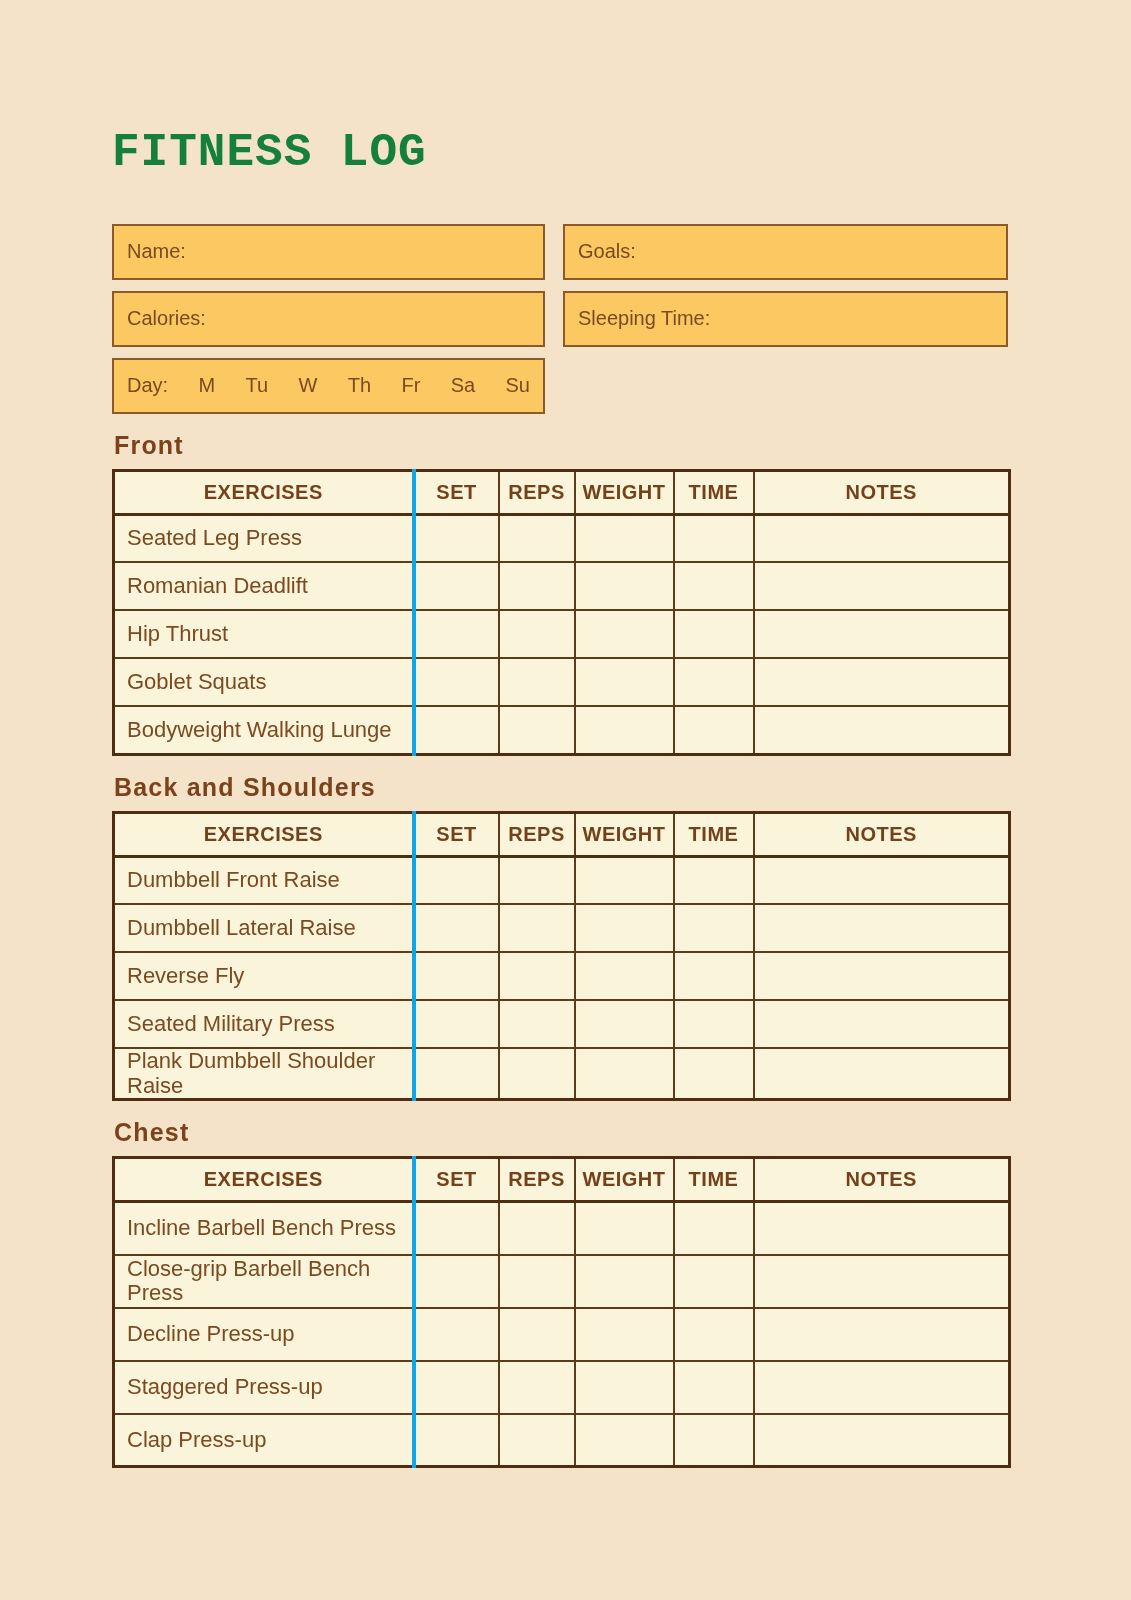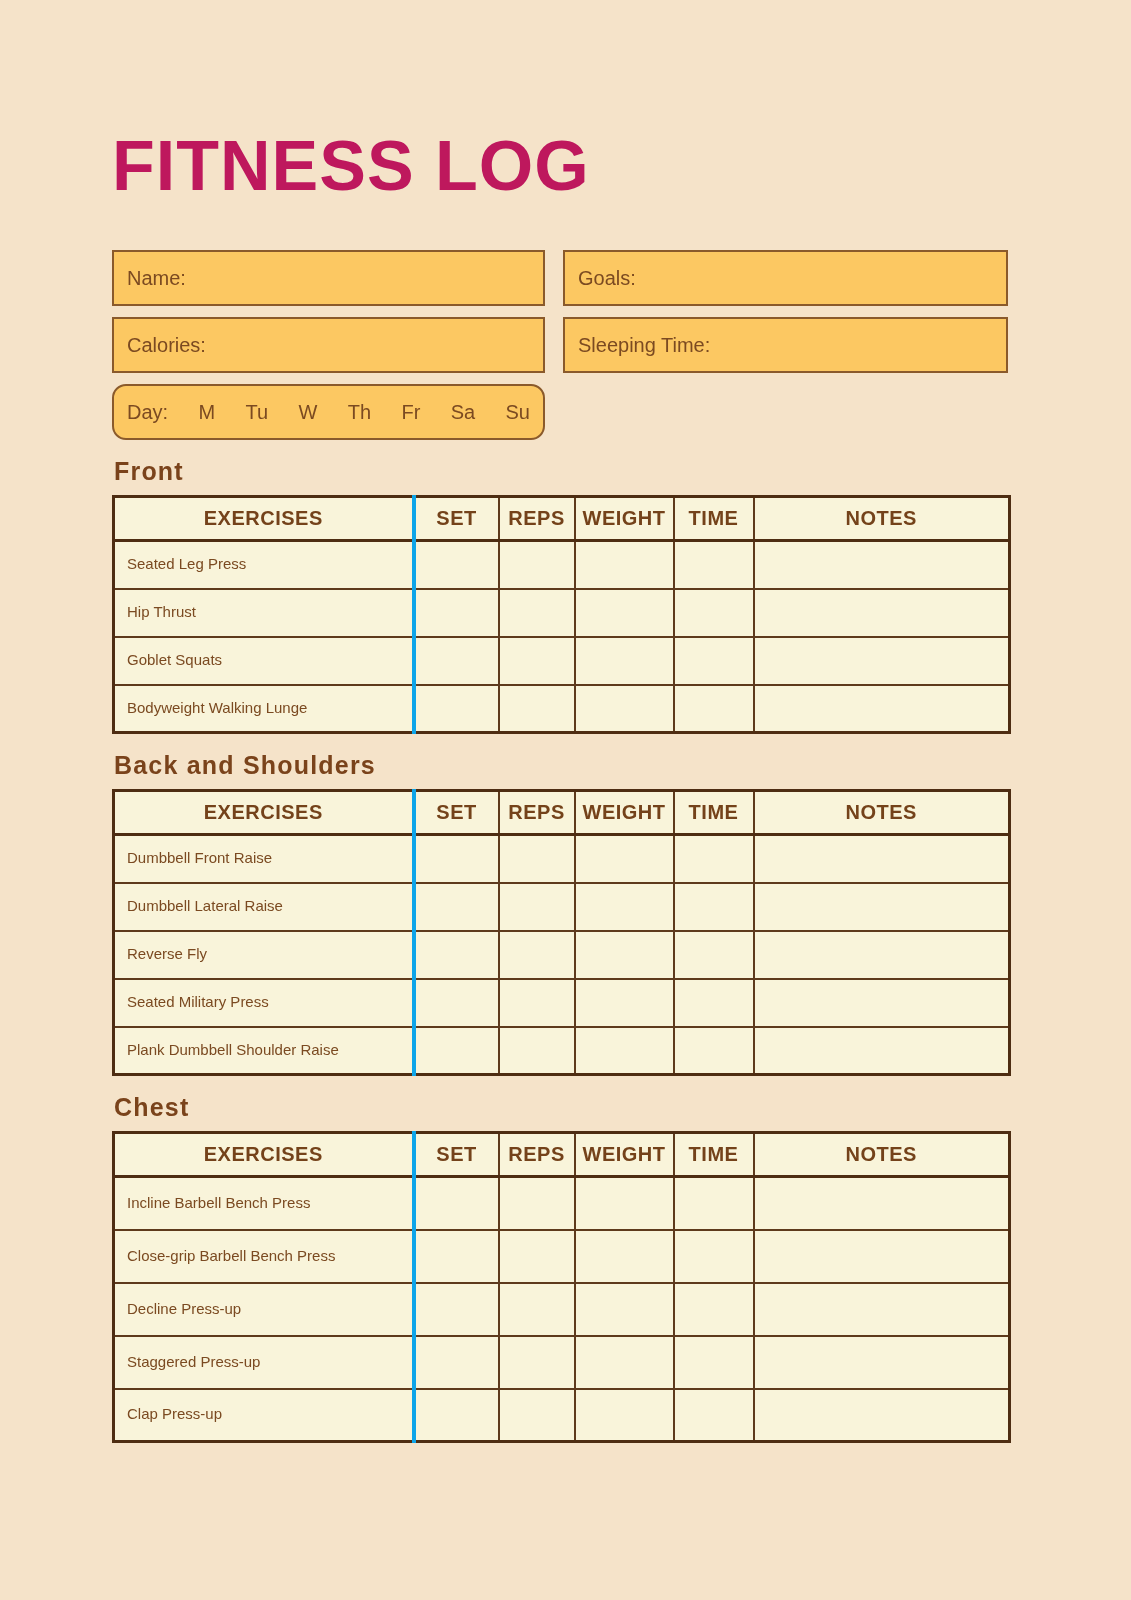--- a/index.html
+++ b/index.html
@@ -5,47 +5,47 @@
   * { margin: 0; padding: 0; box-sizing: border-box; }
   html, body {
     width: 1131px; height: 1600px;
     background: #F5E3C9;
     font-family: "Liberation Sans", sans-serif;
     overflow: hidden;
   }
   .page { padding: 128px 0 0 112px; width: 1008px; }
 
   h1.title {
-    font-family: Liberation Sans, sans-serif;
+    font-family: Liberation Mono, monospace;
     font-weight: bold;
-    font-size: 70px;
+    font-size: 46px;
     line-height: 1.1;
     letter-spacing: 1px;
-    color: #be185d;
+    color: #15803d;
   }
 
   .fields {
     margin-top: 45px;
     width: 896px;
     display: grid;
     grid-template-columns: 433px 445px;
     column-gap: 18px;
     row-gap: 11px;
   }
   .fbox {
     height: 56px;
     background: #FCC862;
     border: 2px solid #8A5A2B;
     display: flex;
     align-items: center;
     padding: 16px 13px;
     font-size: 20px;
     color: #7B4A21;
   }
-  .fbox.day { justify-content: space-between; border-radius: 14px; }
+  .fbox.day { justify-content: space-between; }
   .fbox .day-opt { color: #7B4A21; }
 
   .sec { margin-top: 17px; }
   .sec-title {
     font-size: 25px;
     font-weight: bold;
     letter-spacing: 1.2px;
     color: #7A431B;
     margin: 0 0 9px 2px;
   }
@@ -76,21 +76,21 @@
   }
   .etable td {
     height: 48px;
     border: 2px solid #5E3A1C;
     background: #F9F4DA;
   }
   .etable th.ex, .etable td.ex { border-right: 4px solid #0ea5e9; }
   .etable td.ex {
     text-align: left;
     padding: 0 12px;
-    font-size: 15px;
+    font-size: 22px;
     line-height: 1.12;
     color: #7B4A21;
   }
   .etable.tall td { height: 53px; }
 </style>
 </head>
 <body>
 
 <div class="page">
 
@@ -147,20 +147,28 @@
       <tbody>
             <tr>
               <td class="ex">Seated Leg Press</td>
               <td></td>
               <td></td>
               <td></td>
               <td></td>
               <td></td>
             </tr>
             <tr>
+              <td class="ex">Romanian Deadlift</td>
+              <td></td>
+              <td></td>
+              <td></td>
+              <td></td>
+              <td></td>
+            </tr>
+            <tr>
               <td class="ex">Hip Thrust</td>
               <td></td>
               <td></td>
               <td></td>
               <td></td>
               <td></td>
             </tr>
             <tr>
               <td class="ex">Goblet Squats</td>
               <td></td>

